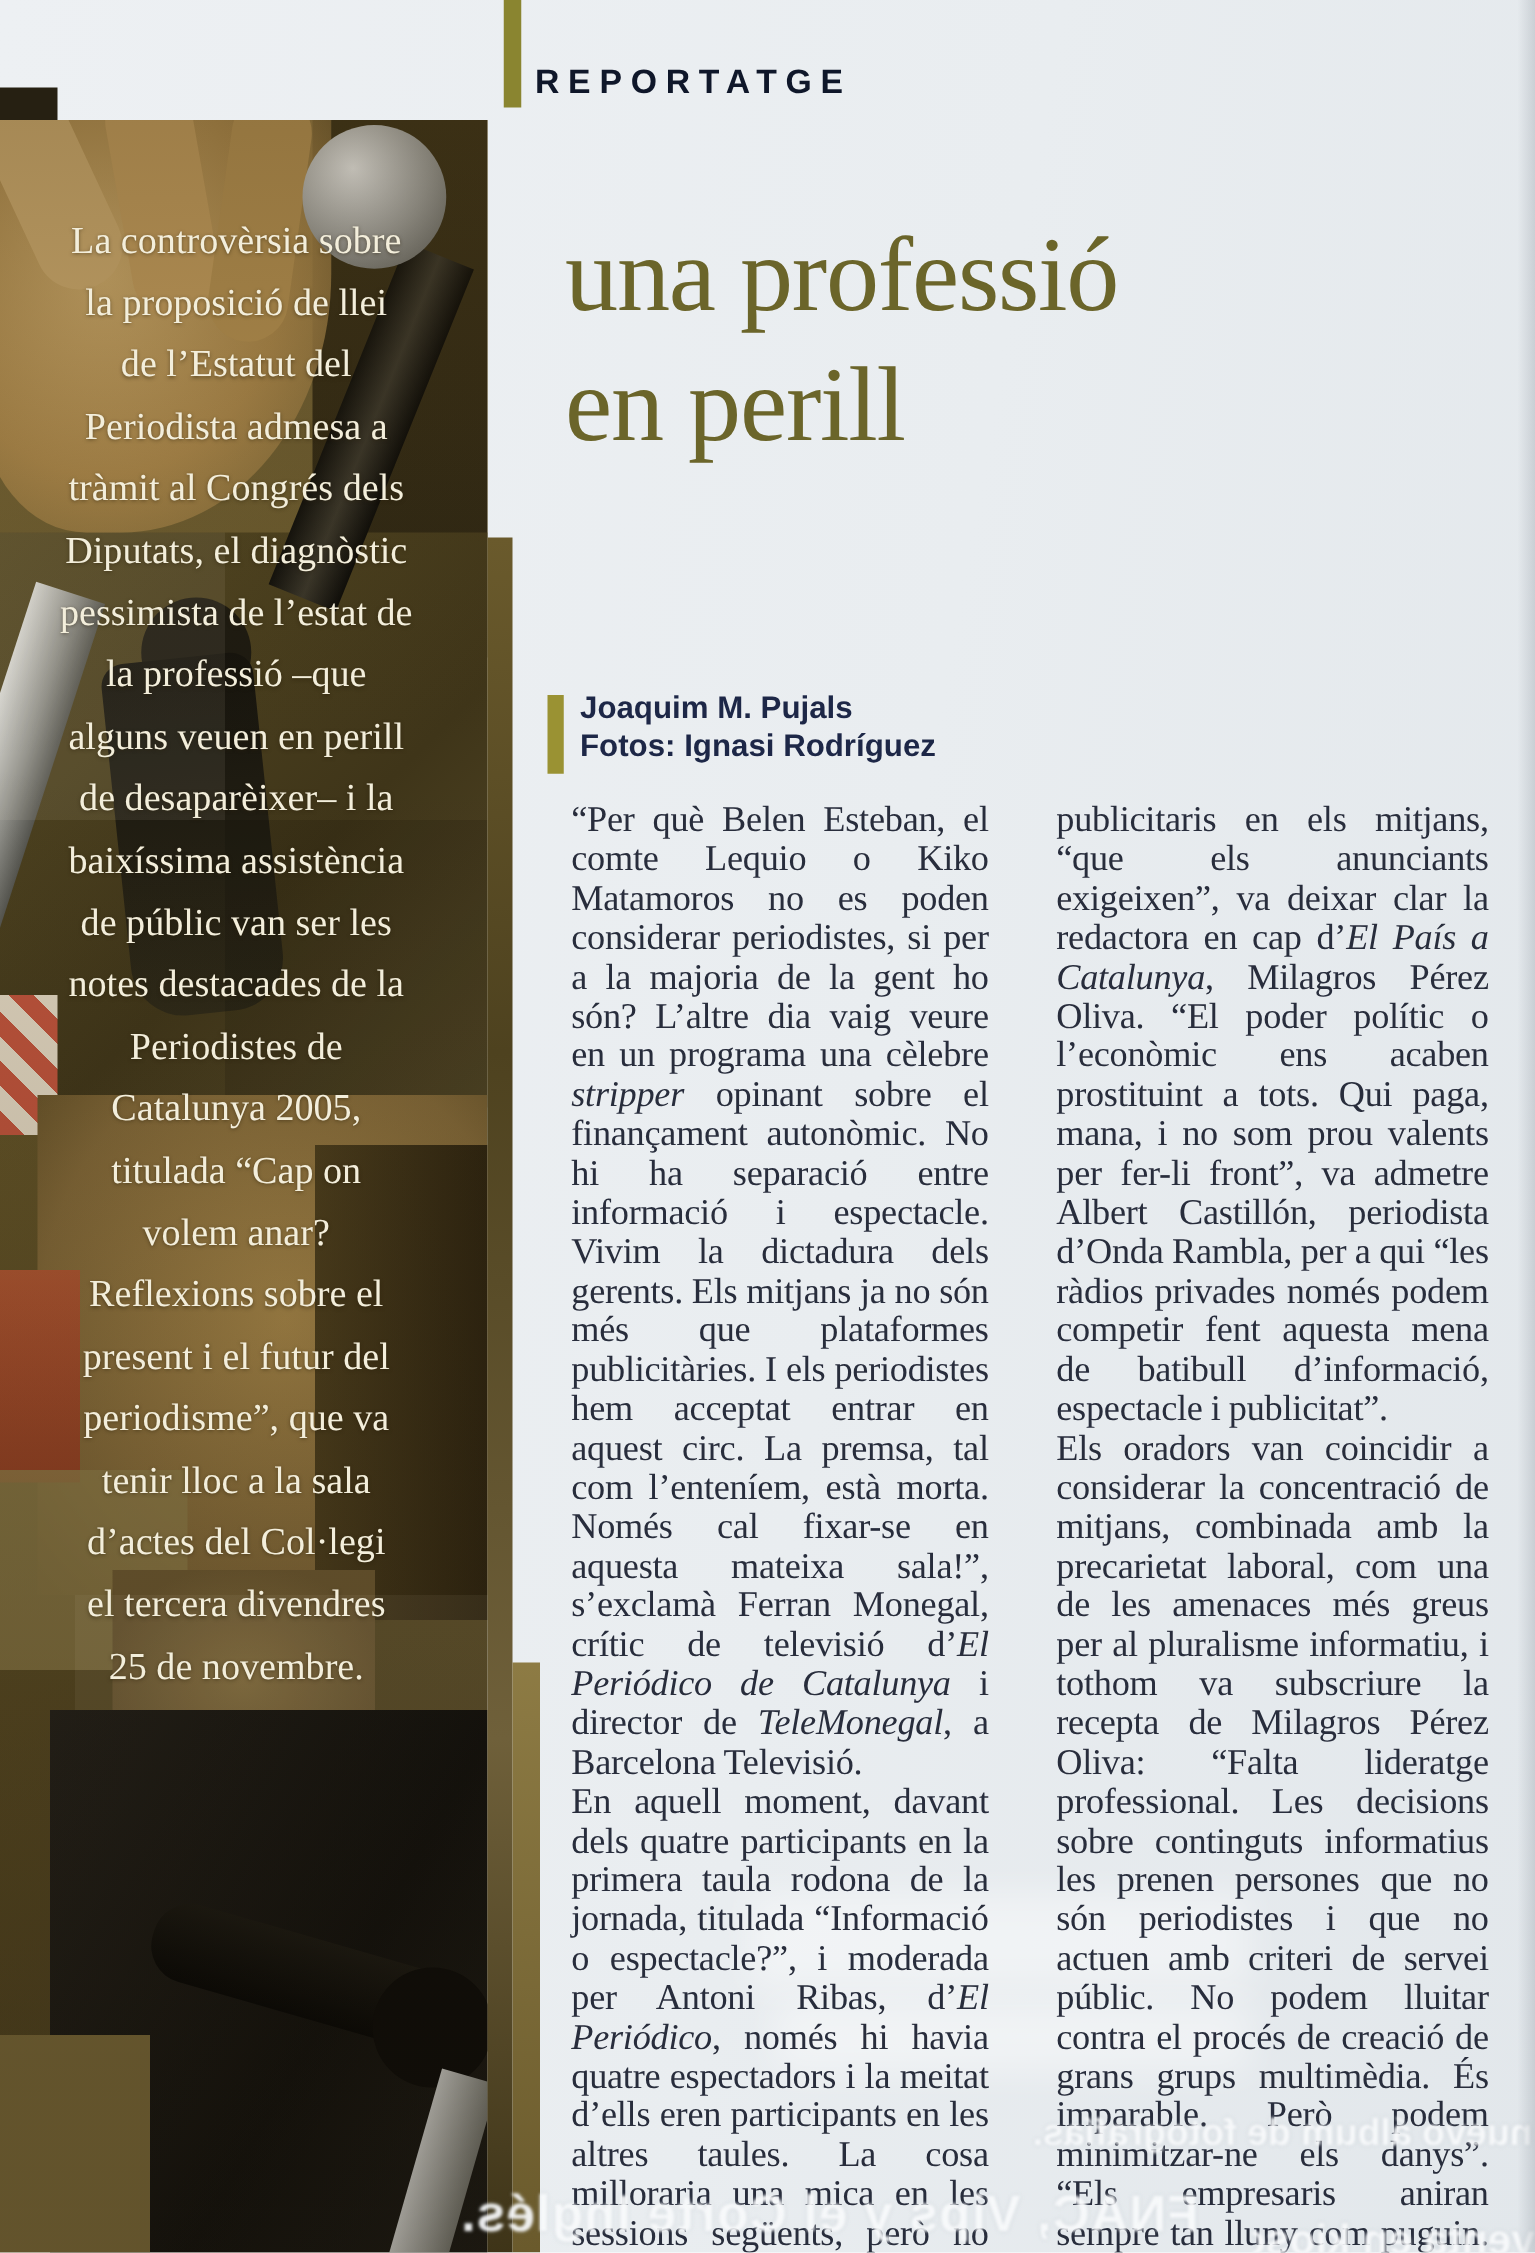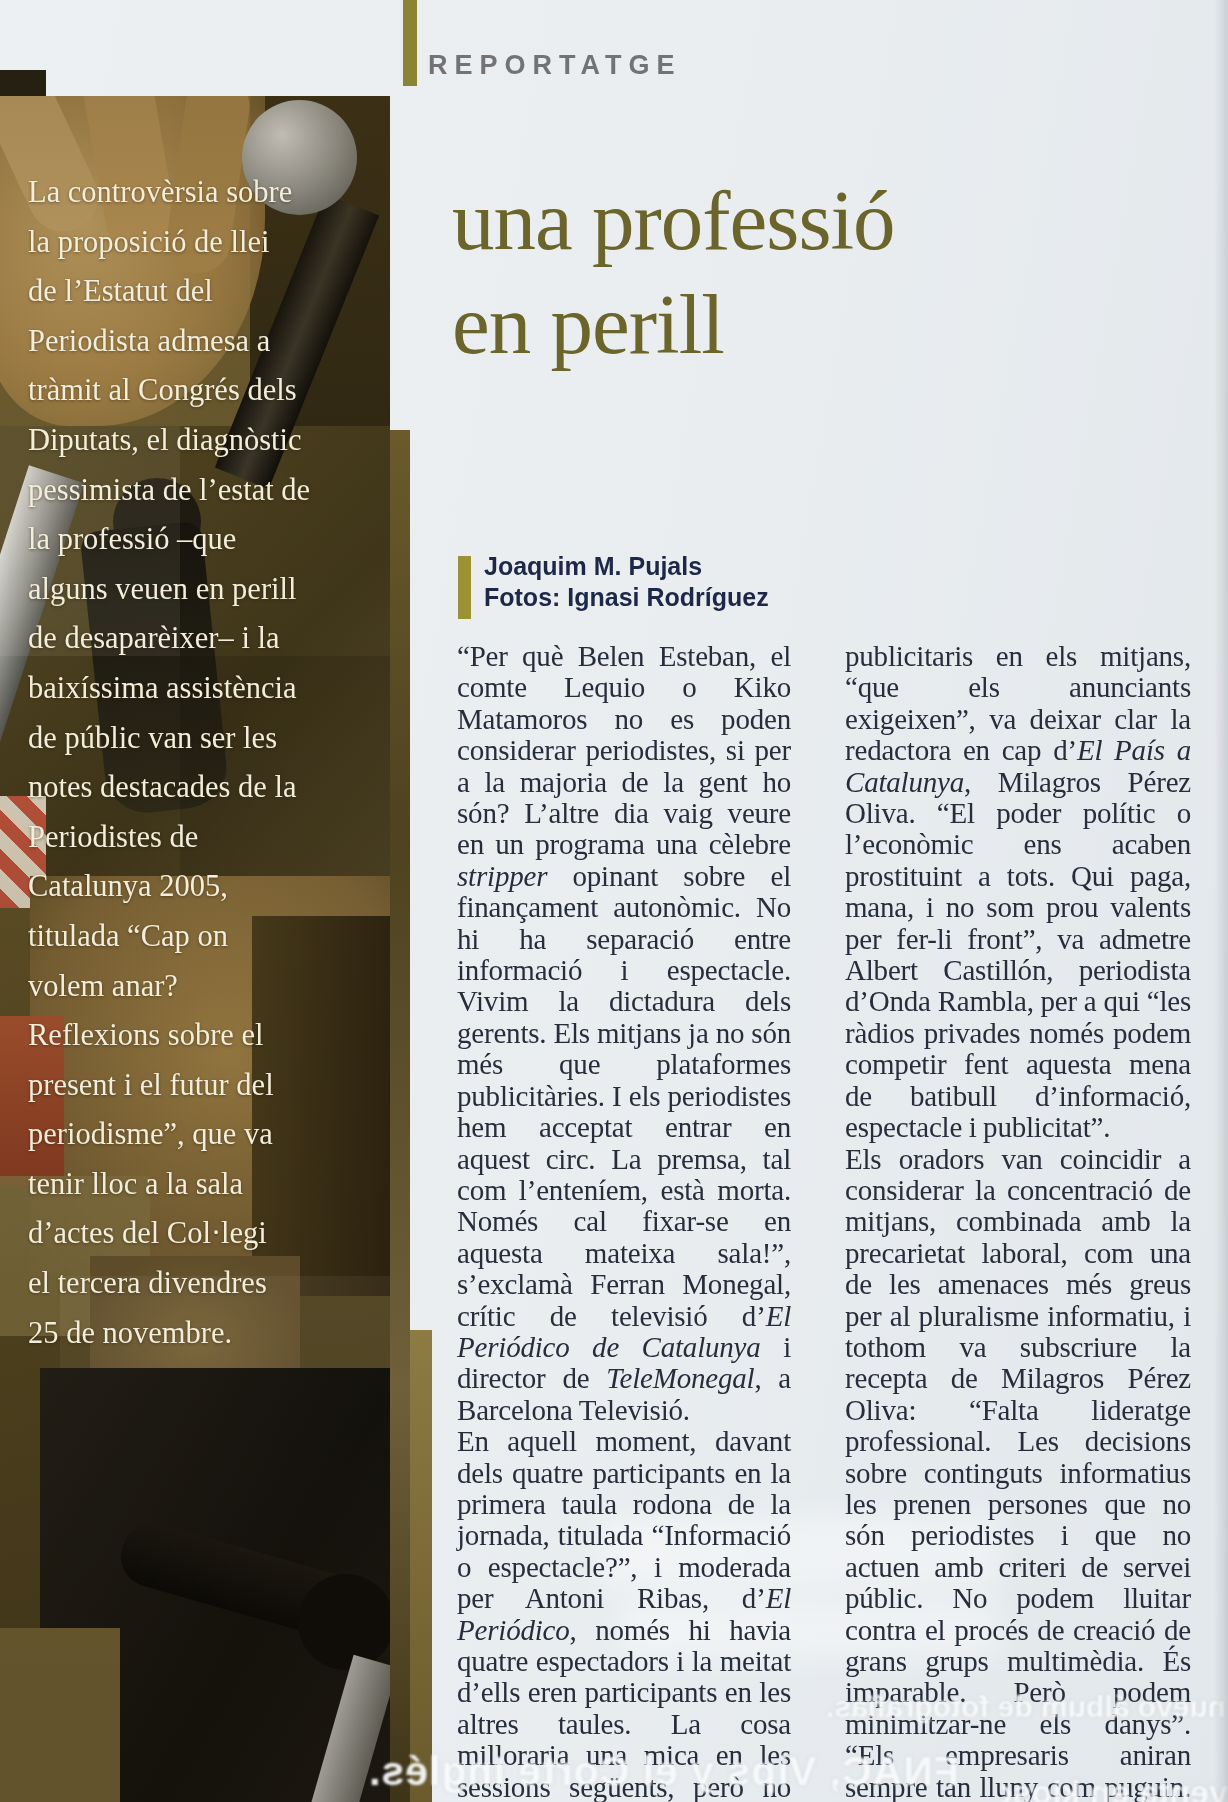--- a/index.html
+++ b/index.html
@@ -4,26 +4,26 @@
 <style>
   html,body{margin:0;padding:0}
   body{
     width:1228px;height:1802px;position:relative;overflow:hidden;
     background:linear-gradient(100deg,#edf0f3 0%,#e9edf0 55%,#e2e7eb 100%);
     font-family:"Liberation Serif",serif;
   }
   
   .kicker-bar{position:absolute;left:403px;top:0;width:14px;height:86px;background:#8a8530}
   .kicker{position:absolute;left:428px;top:50px;font-family:"Liberation Sans",sans-serif;
-    font-weight:bold;font-size:27px;letter-spacing:7px;color:#737373}
+    font-weight:bold;font-size:27px;letter-spacing:7px;color:#0f172a}
   
   .title{position:absolute;left:452px;top:168px;width:660px;font-size:85px;line-height:104px;
     color:#6b652a;letter-spacing:-1px}
   
-  .byline{position:absolute;left:458px;top:551px;height:70px}
+  .byline{position:absolute;left:438px;top:551px;height:70px}
   .byline-bar{position:absolute;left:0;top:5px;width:13px;height:63px;background:#9a9233}
   .byline-text{margin-left:26px;font-family:"Liberation Sans",sans-serif;font-weight:bold;
     font-size:25px;line-height:31px;color:#1d2747}
   
   .col{position:absolute;top:641px;text-align:justify;font-size:29px;line-height:31.4px;
     color:#282d3c;letter-spacing:-0.2px;word-spacing:-0.5px}
   .col1{left:457px;width:334px}
   .col2{left:845px;width:346px}
   .col p{margin:0}
   .it{font-style:italic}
@@ -66,21 +66,21 @@
     background:linear-gradient(90deg,#cfcfcb,#77776f)}
   .ov1{left:0;top:330px;width:180px;height:230px;background:rgba(255,245,220,.08)}
   .ov2{left:180px;top:560px;width:210px;height:220px;background:rgba(0,0,0,.12)}
   .ov3{left:60px;top:1180px;width:330px;height:92px;background:rgba(255,240,210,.07)}
   .corner-block{position:absolute;left:0;top:70px;width:46px;height:82px;background:#262012}
   .photo-edge1{position:absolute;left:390px;top:430px;width:20px;height:1372px;
     background:linear-gradient(#6a5a2c,#4e421f 30%,#6f603a 70%,#3e3418)}
   .photo-edge2{position:absolute;left:410px;top:1330px;width:22px;height:472px;
     background:linear-gradient(#8d7b44,#6a5a2c)}
   
-  .side-text{position:absolute;left:28px;right:40px;top:72px;z-index:5;text-align:left;
+  .side-text{position:absolute;left:28px;right:40px;top:72px;z-index:5;text-align:center;
     color:#f3eedb;font-size:30.5px;line-height:49.6px;text-shadow:0 1px 3px rgba(40,30,10,.5)}
   
   .blurblock{position:absolute;background:rgba(255,255,255,.4);filter:blur(14px)}
   .blur1{left:600px;top:1515px;width:400px;height:75px}
   .blur2{left:620px;top:1600px;width:380px;height:58px}
   .ghost{position:absolute;transform:scaleX(-1);font-family:"Liberation Sans",sans-serif;font-weight:bold;
     color:rgba(252,253,254,.9);text-shadow:0 0 3px rgba(150,162,172,.4);filter:blur(1.2px);white-space:nowrap}
   .ghost-album{left:826px;top:1690px;font-size:30px}
   .ghost-stores{left:368px;top:1748px;font-size:41px;letter-spacing:1px}
   .ghost-kiosks{left:1002px;top:1773px;width:226px;overflow:hidden;font-size:34px}

